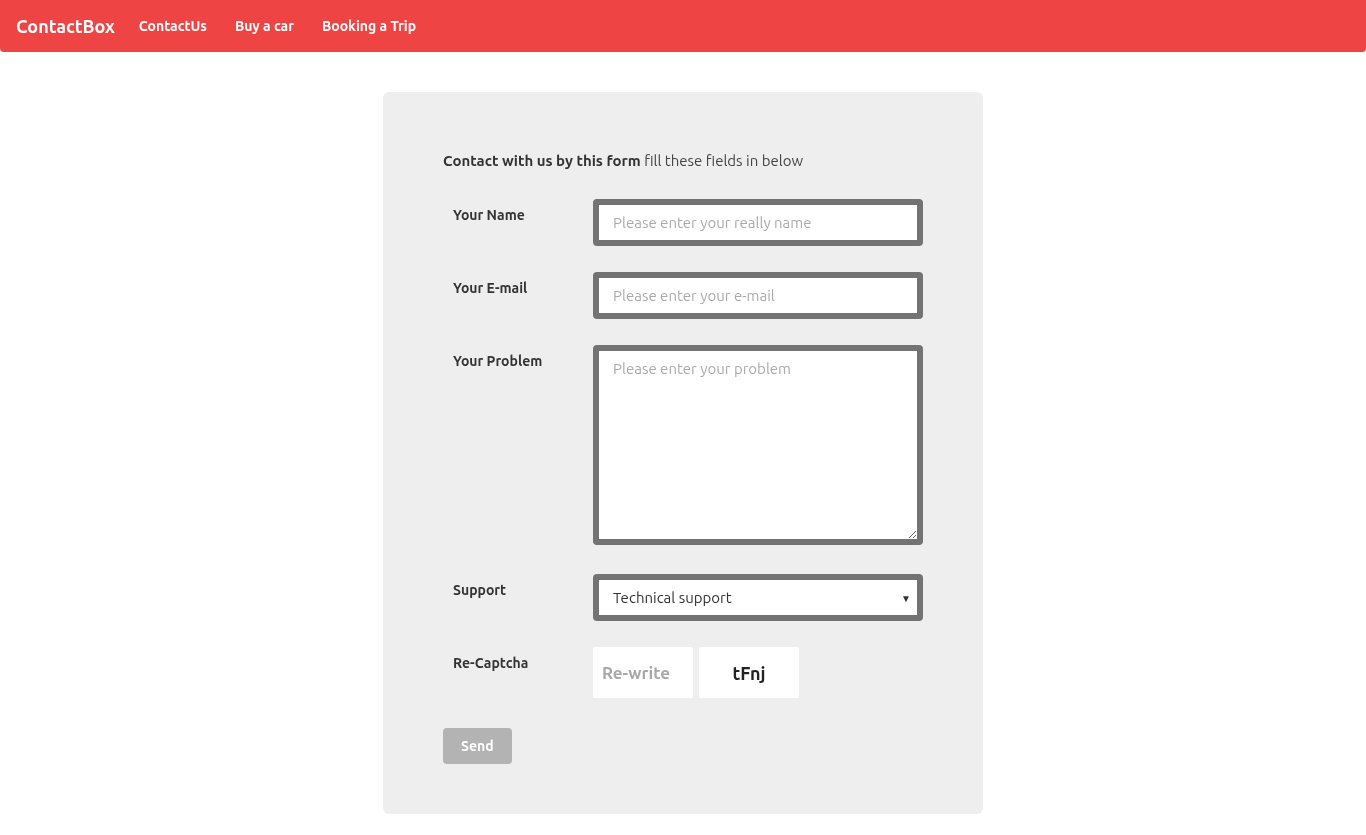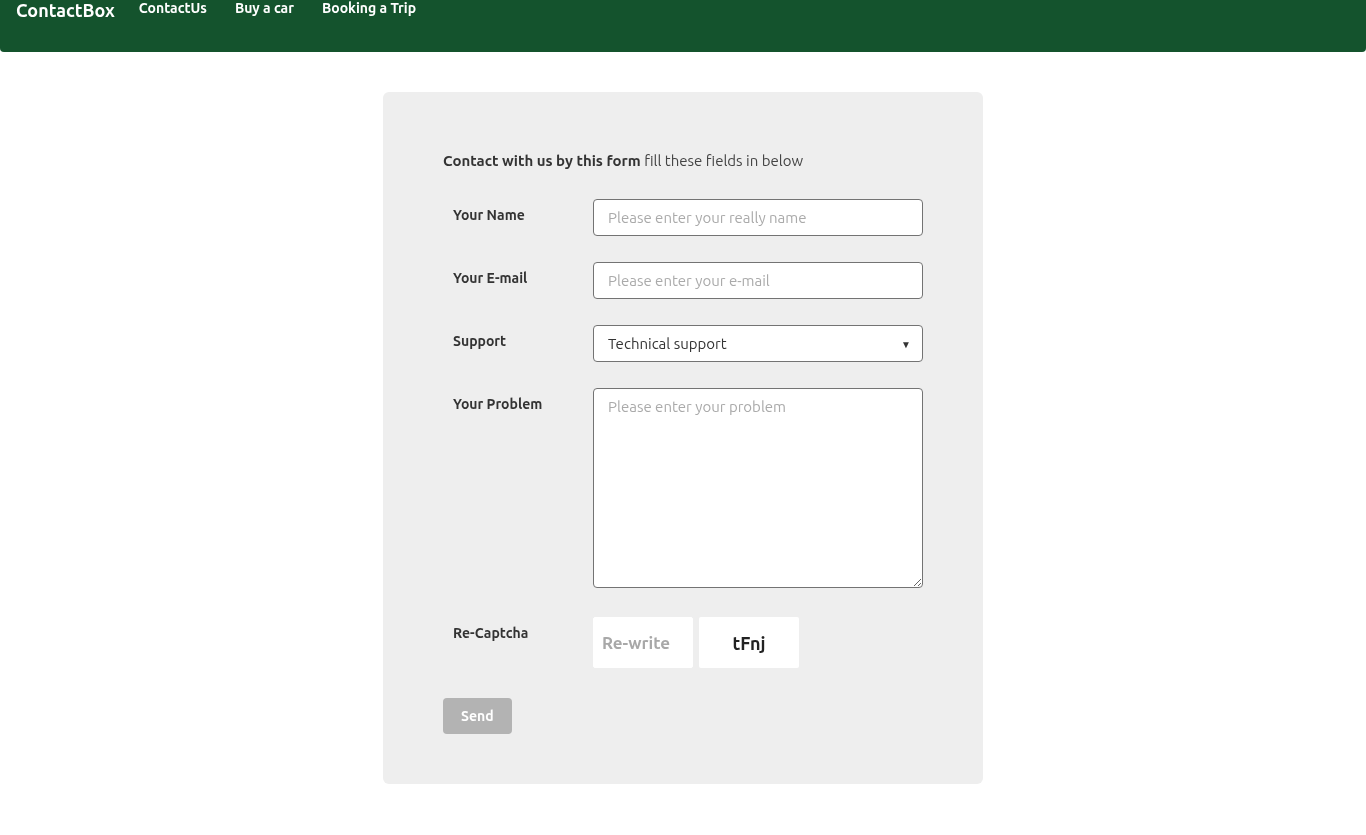--- a/index.html
+++ b/index.html
@@ -5,23 +5,24 @@
   * { box-sizing: border-box; }
   body {
     margin: 0;
     padding: 0;
     font-family: "Segoe UI", "Ubuntu", "Helvetica Neue", Arial, sans-serif;
     background: #ffffff;
     color: #333;
     font-size: 15px;
   }
   .navbar {
-    background: #14532d;
+    background: #ef4444;
     color: #fff;
     display: flex;
+    align-items: center;
     height: 52px;
     padding: 0 16px;
     border-radius: 0 0 4px 4px;
   }
   .navbar .brand {
     font-weight: 700;
     font-size: 18px;
     margin-right: 24px;
   }
   .navbar .nav-link {
@@ -62,21 +63,21 @@
     color: #333;
     flex-shrink: 0;
     padding-left: 10px;
   }
   .form-field {
     flex: 1;
   }
   .text-input, .select-input, .textarea-input {
     width: 100%;
     padding: 9px 14px;
-    border: 1px solid #737373;
+    border: 6px solid #737373;
     border-radius: 4px;
     font-size: 15px;
     font-family: inherit;
     background: #fff;
     color: #333;
   }
   .text-input::placeholder, .textarea-input::placeholder {
     color: #aaa;
   }
   .select-input {
@@ -168,39 +169,39 @@
   </div>
 
   <div class="form-row">
     <div class="form-label">Your E-mail</div>
     <div class="form-field">
       <input type="text" class="text-input" placeholder="Please enter your e-mail" style="">
     </div>
   </div>
 
   <div class="form-row">
+    <div class="form-label">Your Problem</div>
+    <div class="form-field">
+      <textarea class="textarea-input" placeholder="Please enter your problem" style=""></textarea>
+    </div>
+  </div>
+
+  <div class="form-row">
     <div class="form-label">Support</div>
     <div class="form-field">
       <div class="select-wrap">
         <select class="select-input">
           <option>Technical support</option>
         </select>
         <span class="select-caret">▼</span>
       </div>
     </div>
   </div>
 
   <div class="form-row">
-    <div class="form-label">Your Problem</div>
-    <div class="form-field">
-      <textarea class="textarea-input" placeholder="Please enter your problem" style=""></textarea>
-    </div>
-  </div>
-
-  <div class="form-row">
     <div class="form-label">Re-Captcha</div>
     <div class="form-field">
       <div class="captcha-row">
         <input type="text" class="captcha-input" placeholder="Re-write" style="">
         <div class="captcha-display">tFnj</div>
       </div>
     </div>
   </div>
 
   <div class="actions">

